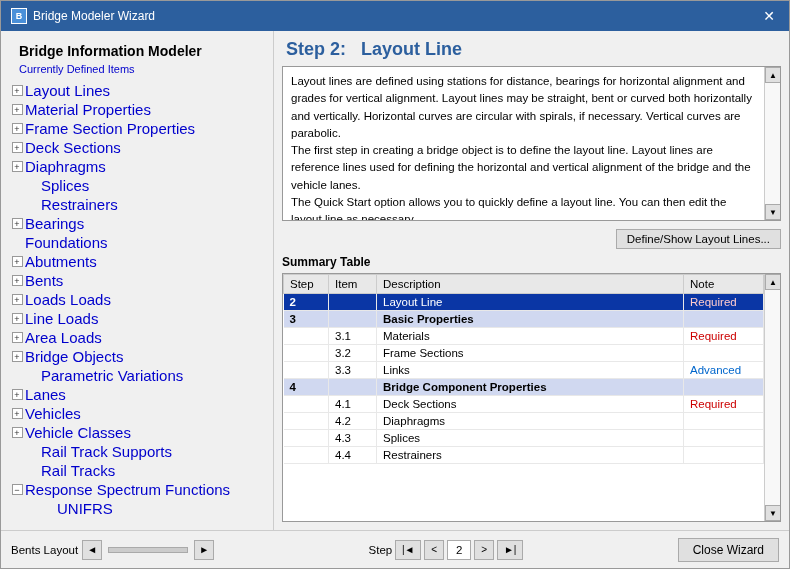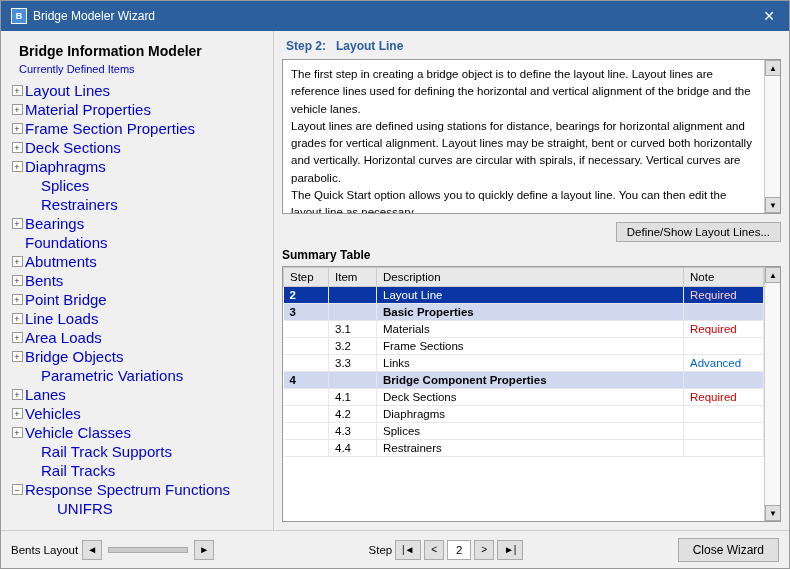--- a/index.html
+++ b/index.html
@@ -21,21 +21,21 @@
     .left-panel-subtitle { font-size: 11px; color: #0000cc; padding: 2px 10px 4px 10px; }
     .tree-container { flex: 1; overflow-y: auto; padding: 2px 0; }
     .tree-item { display: flex; align-items: center; padding: 1px 4px 1px 0; cursor: pointer; color: #0000cc; font-size: 11.5px; white-space: nowrap; }
     .tree-item .expander { width: 16px; height: 16px; display: inline-flex; align-items: center; justify-content: center; flex-shrink: 0; }
     .tree-item .expander-box { width: 11px; height: 11px; border: 1px solid #999; background: white; display: flex; align-items: center; justify-content: center; font-size: 9px; color: #333; }
     .tree-item .indent { display: inline-block; }
     .tree-item .item-label { color: #0000cc; font-size: 15px; }
     
     
     .right-panel { flex: 1; display: flex; flex-direction: column; padding: 8px; overflow: hidden; }
-    .step-title { font-size: 12px; color: #2c5f9e; font-weight: normal; margin-bottom: 6px; padding-left: 4px; }
+    .step-title { font-size: 18px; color: #2c5f9e; font-weight: normal; margin-bottom: 6px; padding-left: 4px; }
     .step-title span { font-weight: bold; }
     
     .description-box { border: 1px solid #999; background: white; padding: 6px 8px; height: 155px; overflow: hidden; position: relative; margin-bottom: 8px; }
     .description-text { font-size: 11.5px; line-height: 1.5; color: #000; }
     .scroll-indicator { position: absolute; right: 0; top: 0; bottom: 0; width: 16px; background: #f0f0f0; border-left: 1px solid #ccc; display: flex; flex-direction: column; }
     .scroll-btn { width: 16px; height: 16px; background: #e0e0e0; border: 1px solid #aaa; display: flex; align-items: center; justify-content: center; font-size: 8px; cursor: pointer; flex-shrink: 0; }
     .scroll-track { flex: 1; background: #f8f8f8; }
     
     .define-btn-row { display: flex; justify-content: flex-end; margin-bottom: 6px; }
     .define-btn { background: #e0e0e0; border: 1px solid #aaa; padding: 3px 10px; font-size: 11.5px; cursor: pointer; }
@@ -152,21 +152,21 @@
           <div class="tree-item">
             <span class="expander">
               <span class="expander-box">+</span>
             </span>
             <span class="item-label">Bents</span>
           </div>
           <div class="tree-item">
             <span class="expander">
               <span class="expander-box">+</span>
             </span>
-            <span class="item-label">Point Bridge</span>
+            <span class="item-label">Loads Loads</span>
           </div>
           <div class="tree-item">
             <span class="expander">
               <span class="expander-box">+</span>
             </span>
             <span class="item-label">Line Loads</span>
           </div>
           <div class="tree-item">
             <span class="expander">
               <span class="expander-box">+</span>
@@ -229,22 +229,22 @@
 
     <div class="right-panel">
       <div class="step-title">
         <span>Step  2:</span>
         &nbsp;
         <span>Layout Line</span>
       </div>
 
       <div class="description-box">
         <div style="margin-right:18px;" id="desc-content">
-        <p class="description-text">The first step in creating a bridge object is to define the layout line. Layout lines are reference lines used for defining the horizontal and vertical alignment of the bridge and the vehicle lanes.</p>
-            <p class="description-text">Layout lines are defined using stations for distance, bearings for horizontal alignment and grades for vertical alignment. Layout lines may be straight, bent or curved both horizontally and vertically. Horizontal curves are circular with spirals, if necessary. Vertical curves are parabolic.</p>
+        <p class="description-text">Layout lines are defined using stations for distance, bearings for horizontal alignment and grades for vertical alignment. Layout lines may be straight, bent or curved both horizontally and vertically. Horizontal curves are circular with spirals, if necessary. Vertical curves are parabolic.</p>
+            <p class="description-text">The first step in creating a bridge object is to define the layout line. Layout lines are reference lines used for defining the horizontal and vertical alignment of the bridge and the vehicle lanes.</p>
             <p class="description-text">The Quick Start option allows you to quickly define a layout line. You can then edit the layout line as necessary.</p>
           </div>
         <div class="scroll-indicator">
           <div class="scroll-btn">▲</div>
           <div class="scroll-track"></div>
           <div class="scroll-btn">▼</div>
         </div>
       </div>
 
       <div class="define-btn-row">

